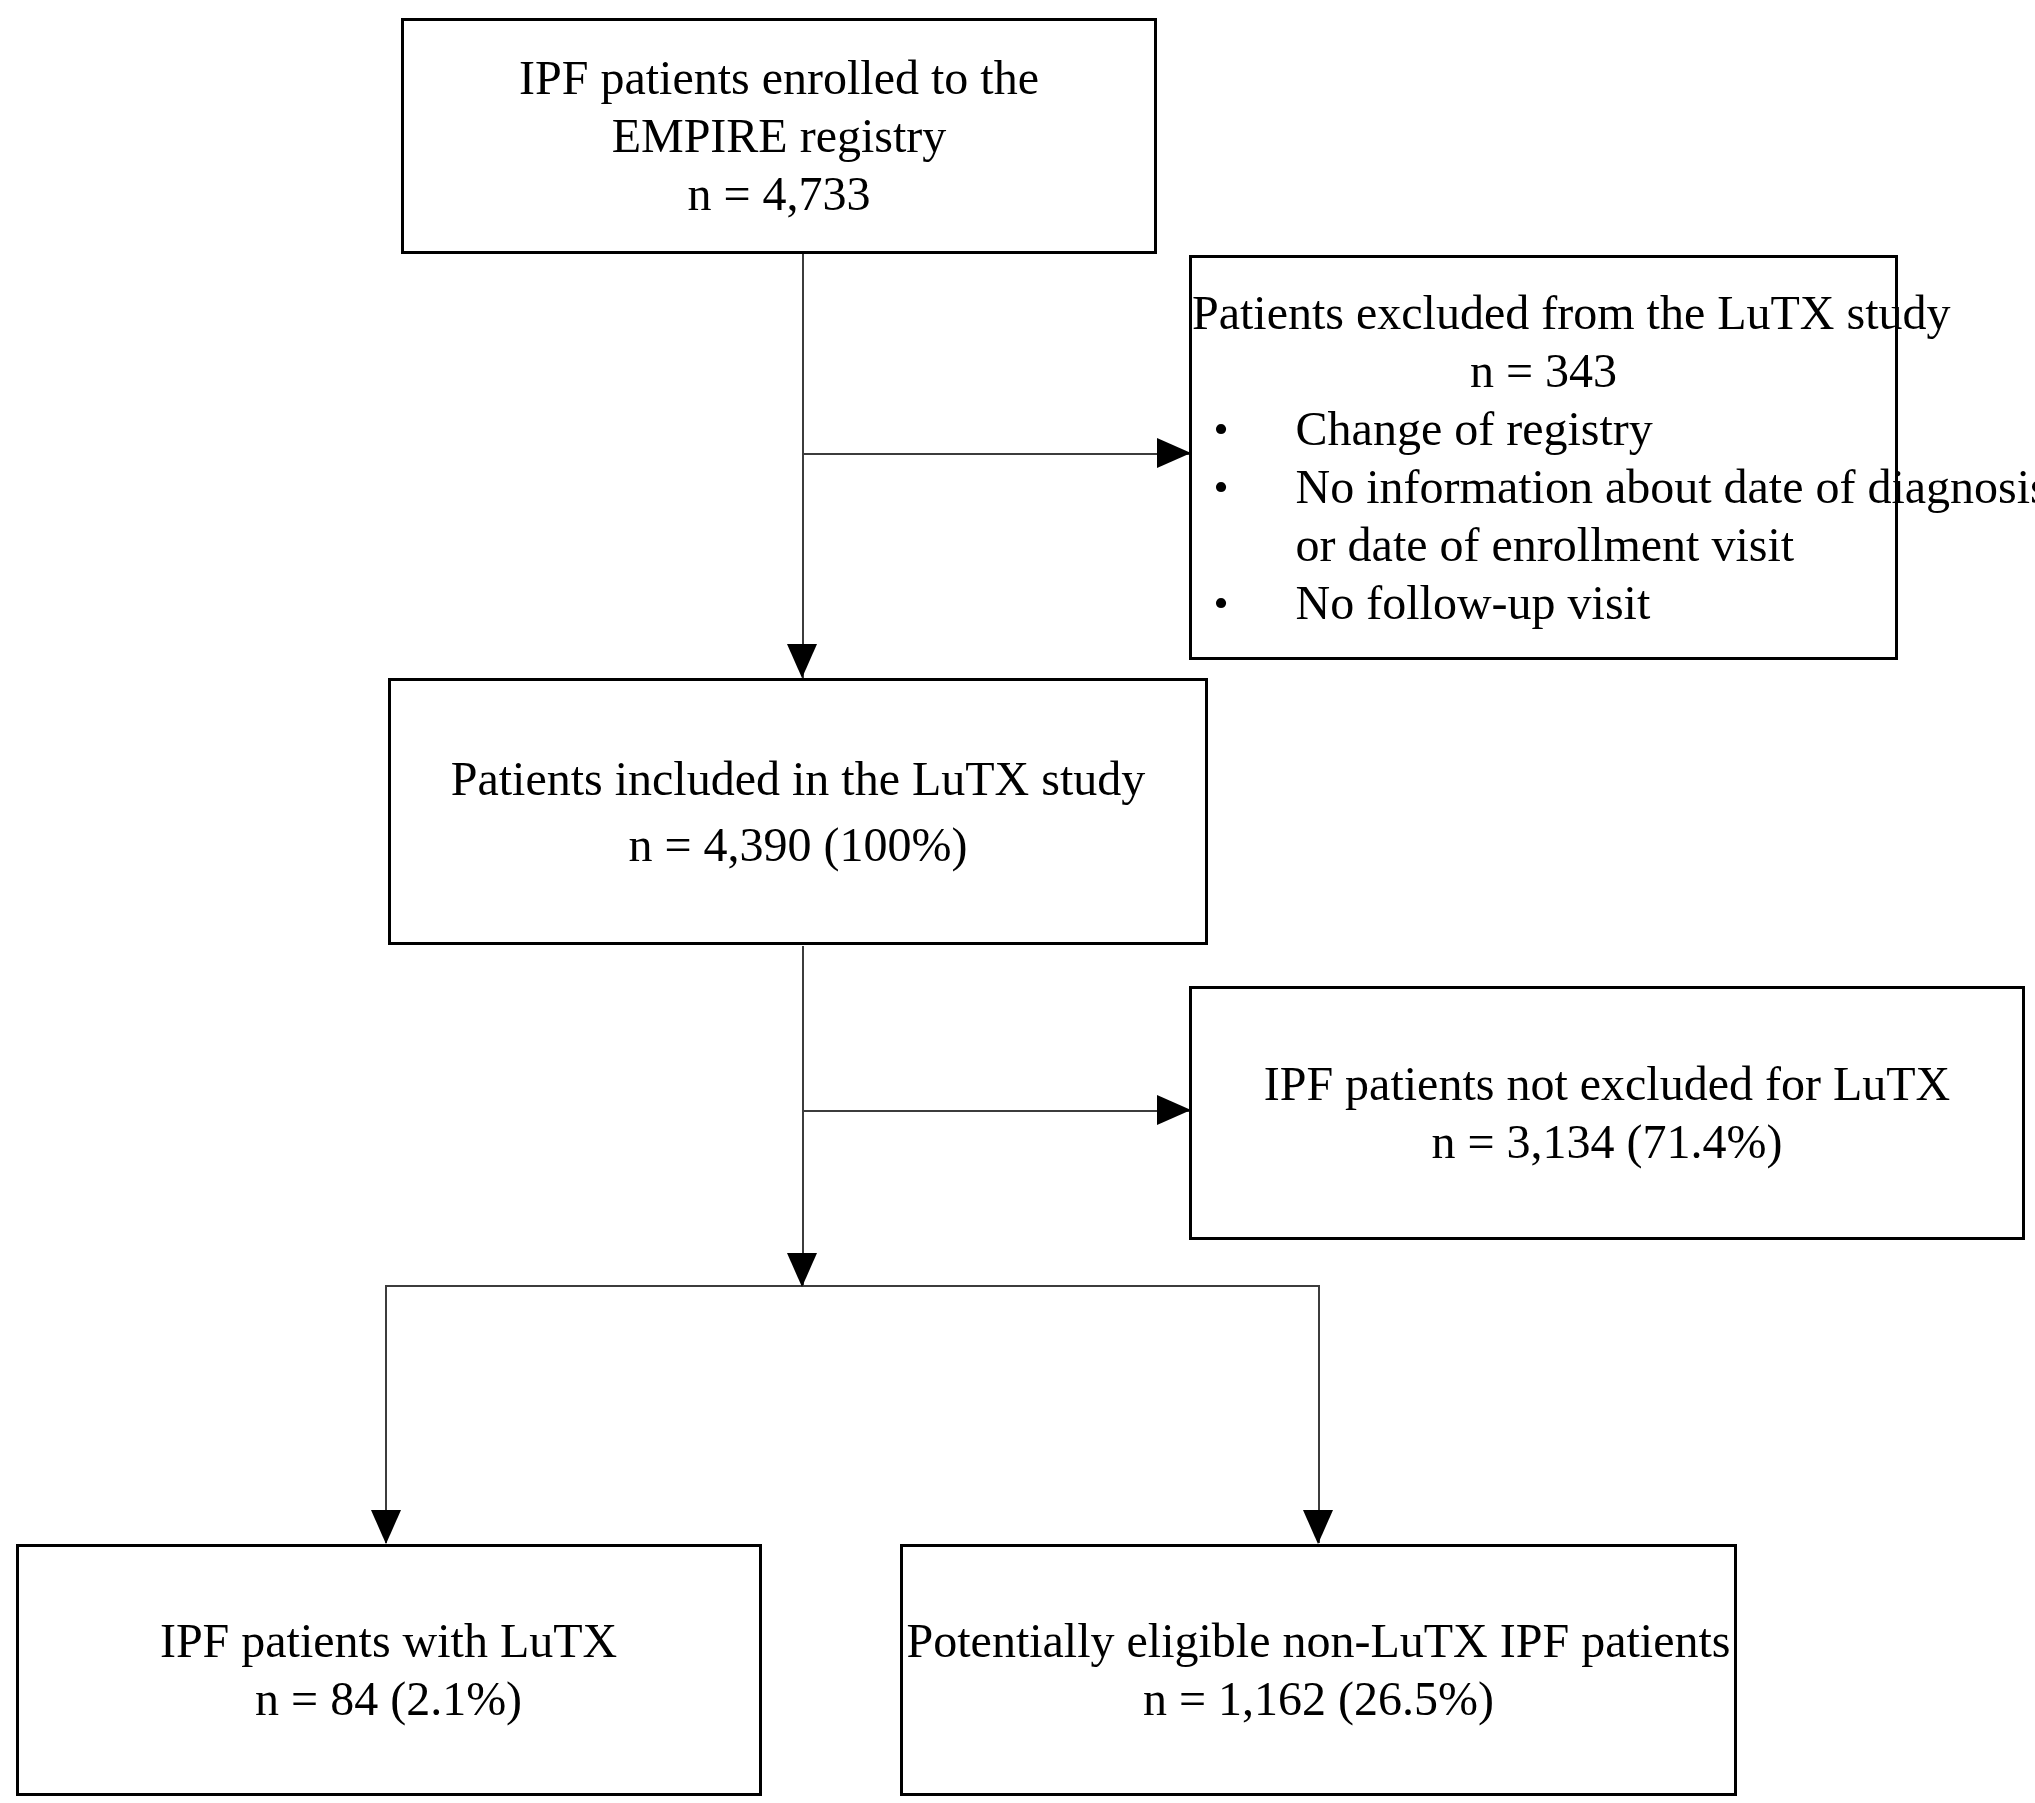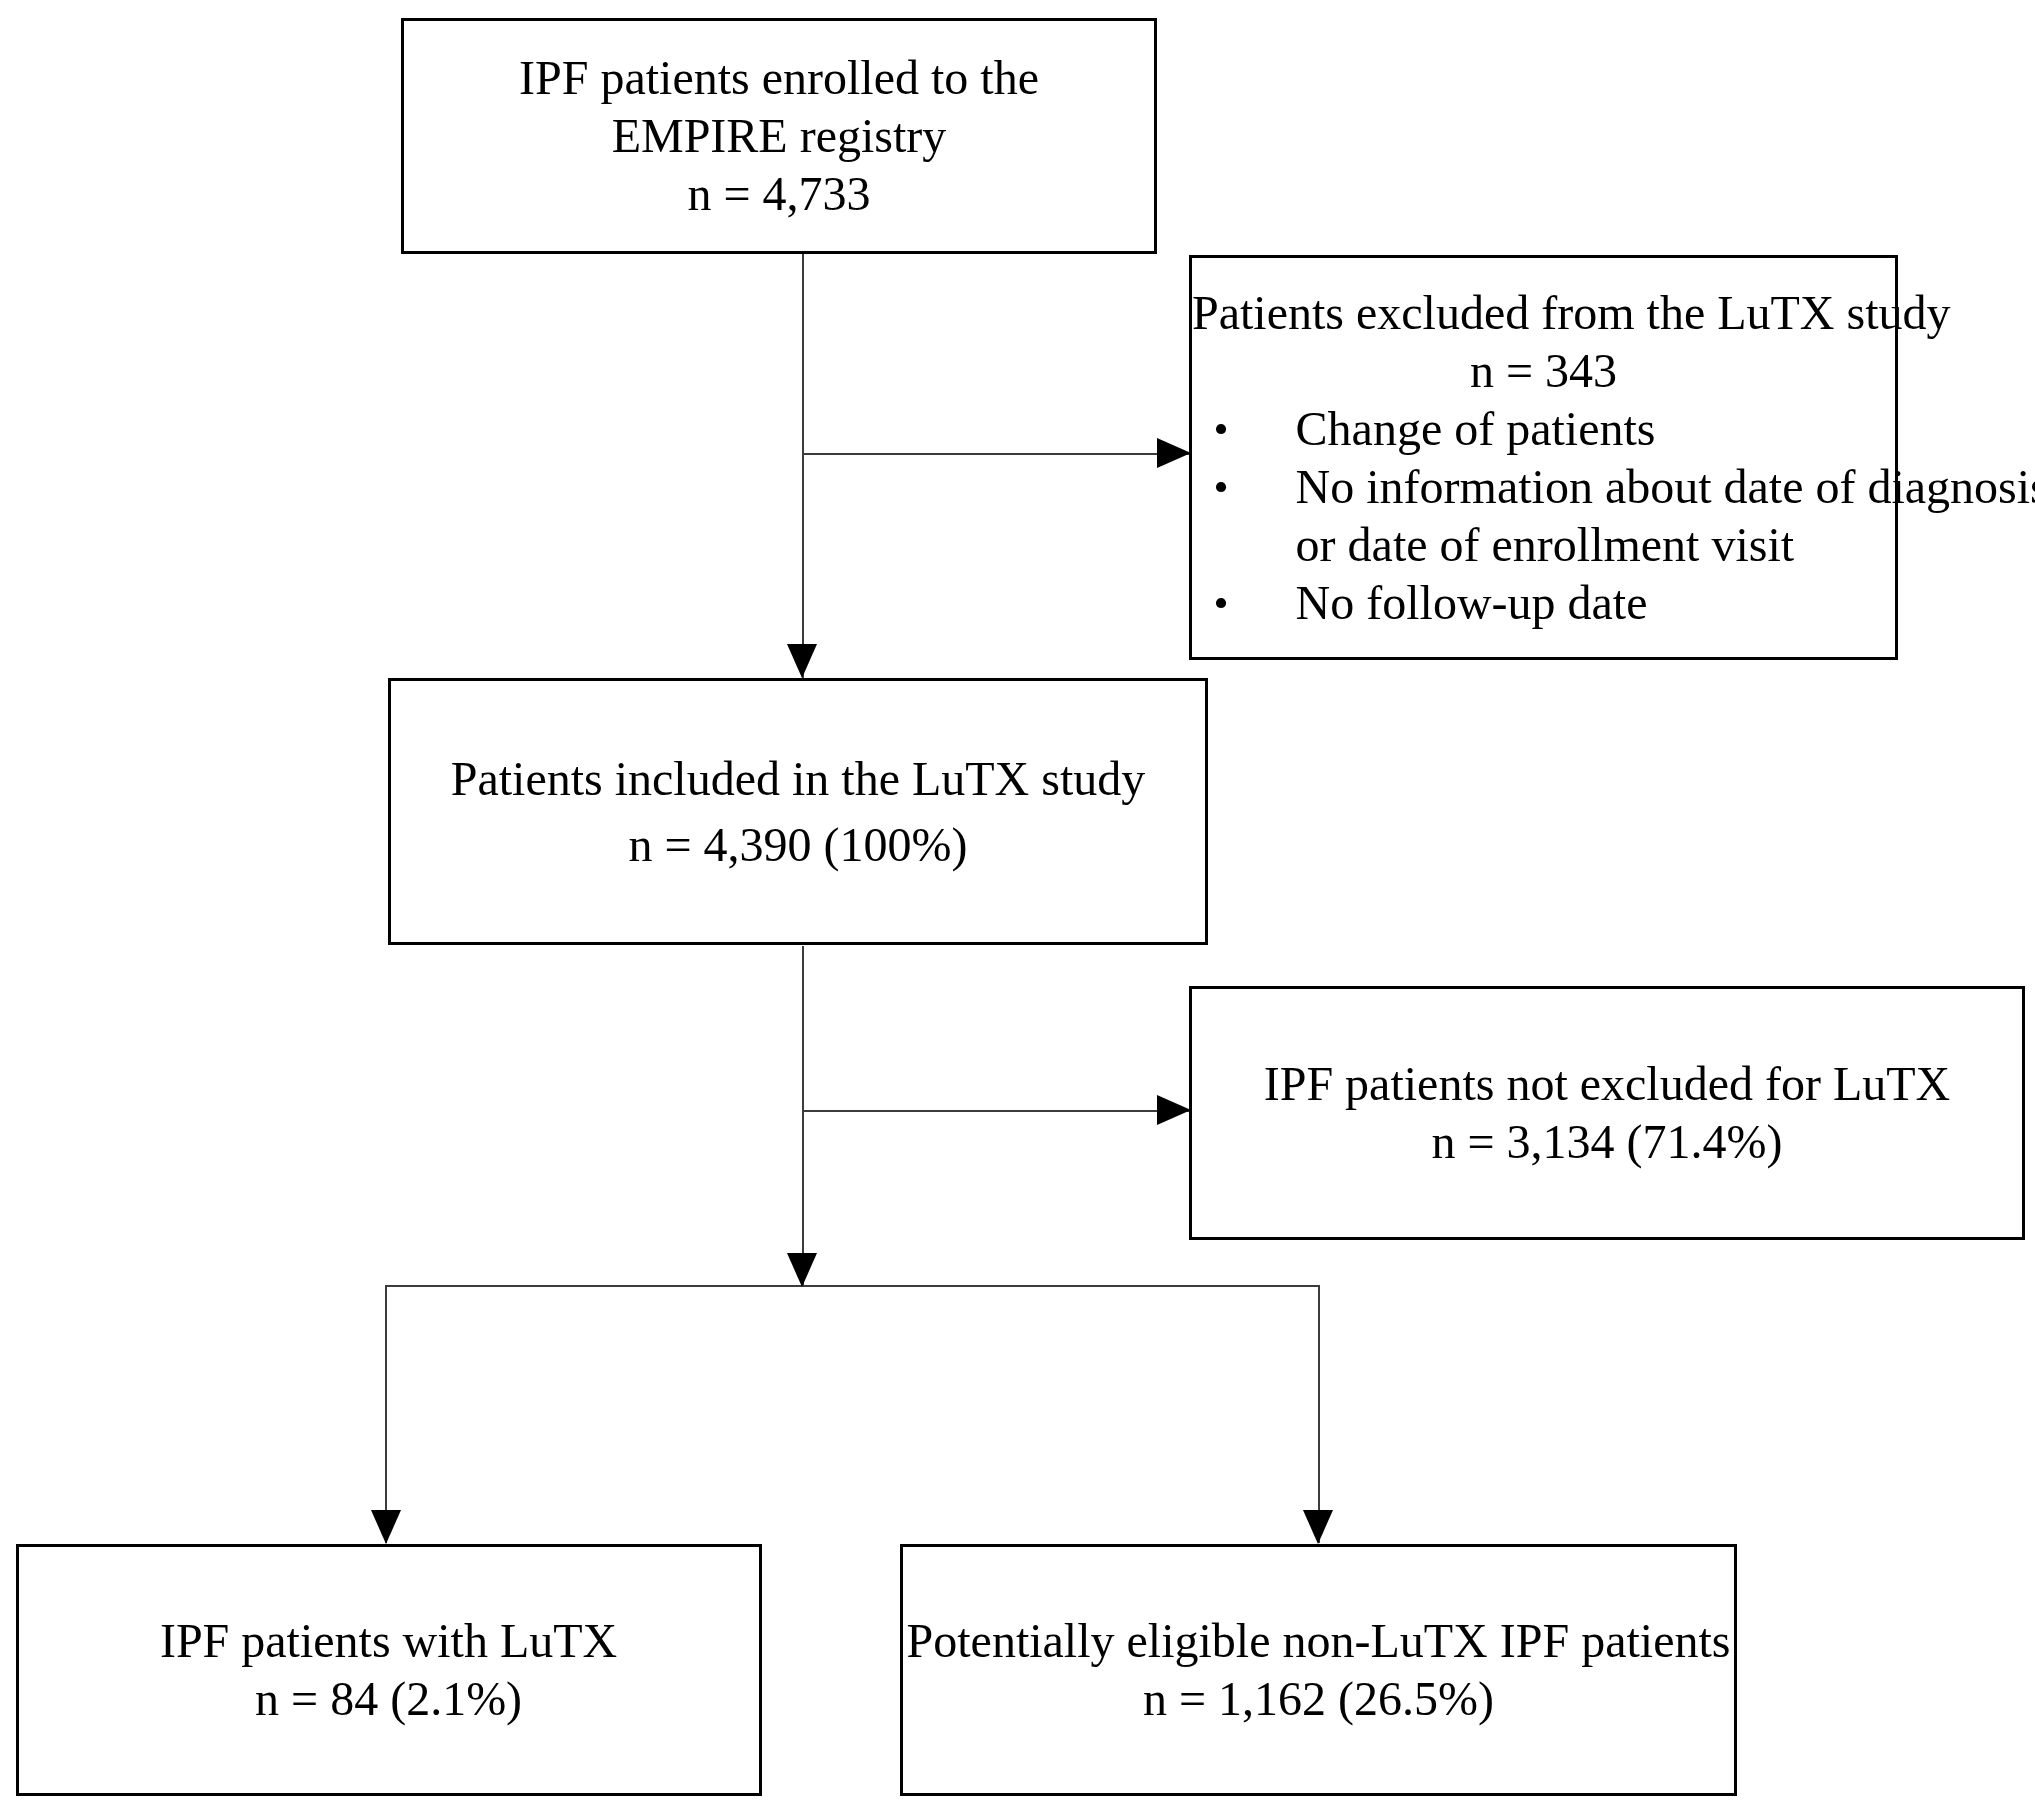--- a/index.html
+++ b/index.html
@@ -95,34 +95,34 @@
     <div class="line">EMPIRE registry</div>
     <div class="line">n = 4,733</div>
   </div>
 
   <div class="box" id="box-excluded">
     <div class="line">Patients excluded from the LuTX study</div>
     <div class="line">n = 343</div>
     <div class="bullet-row">
       <div class="bullet-marker">•</div>
       <div class="bullet-text">
-        <div class="line">Change of patients</div>
+        <div class="line">Change of registry</div>
       </div>
     </div>
     <div class="bullet-row">
       <div class="bullet-marker">•</div>
       <div class="bullet-text">
         <div class="line">No information about date of diagnosis</div>
         <div class="line">or date of enrollment visit</div>
       </div>
     </div>
     <div class="bullet-row">
       <div class="bullet-marker">•</div>
       <div class="bullet-text">
-        <div class="line">No follow-up date</div>
+        <div class="line">No follow-up visit</div>
       </div>
     </div>
   </div>
 
   <div class="box" id="box-included">
     <div class="line">Patients included in the LuTX study</div>
     <div class="line">n = 4,390 (100%)</div>
   </div>
 
   <div class="box" id="box-not-eligible">

